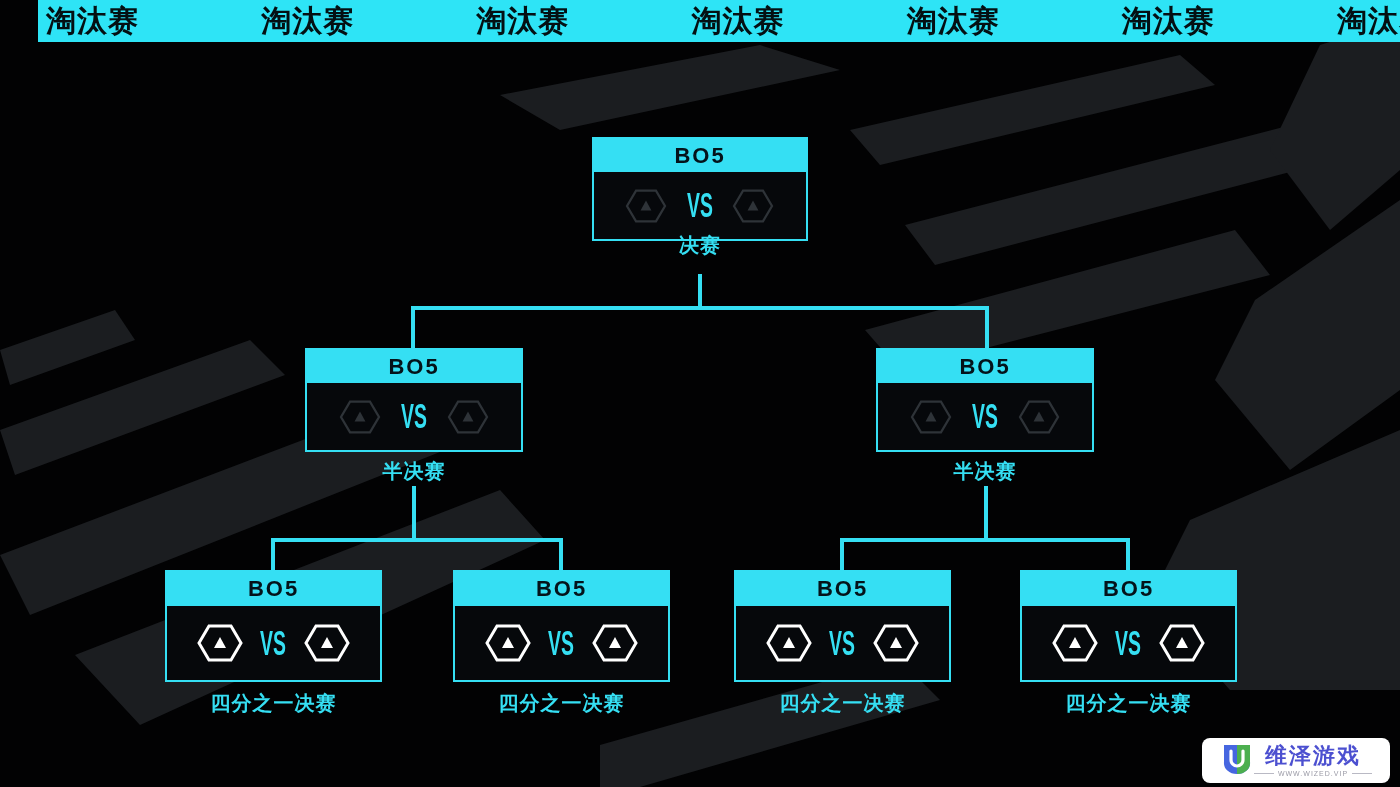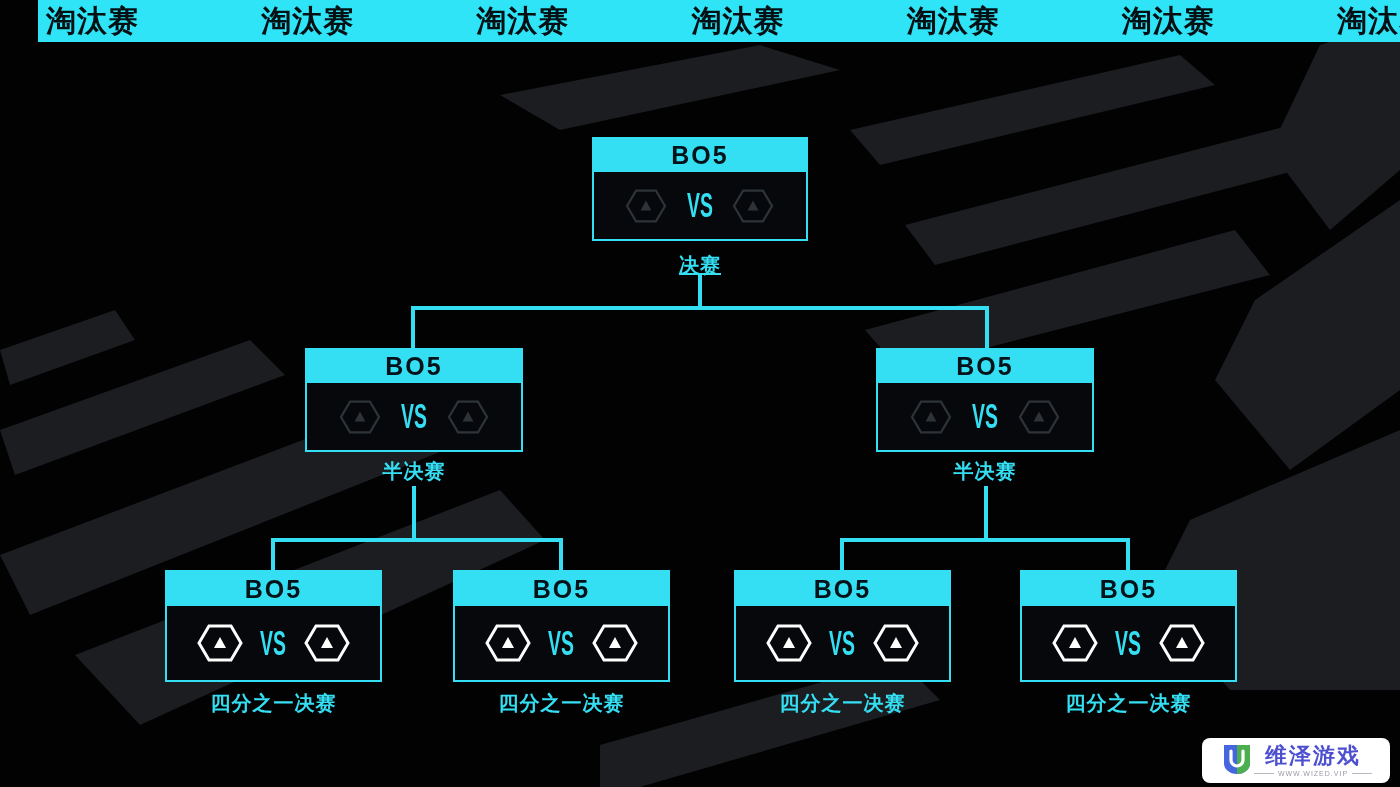--- a/index.html
+++ b/index.html
@@ -23,21 +23,21 @@
   
   .conn{position:absolute;background:var(--accent,#35DFF3);z-index:2;}
   .match{
     position:absolute;z-index:3;border:2px solid var(--accent,#35DFF3);
     background:var(--body-bg,#06080B);box-sizing:border-box;
     display:flex;flex-direction:column;
   }
   .match-header{
     height:33px;background:var(--accent,#35DFF3);
     display:flex;align-items:center;justify-content:center;
-    font-size:25px;font-weight:800;color:#04131a;letter-spacing:2px;
+    font-size:22px;font-weight:800;color:#04131a;letter-spacing:2px;
   }
   .match-body{
     flex:1;display:flex;align-items:center;justify-content:space-evenly;
     padding:0 17px;
   }
   .vs{
     display:inline-block;font-size:27px;font-weight:800;
     color:var(--accent,#35DFF3);transform:scale(0.72,1.3);
     letter-spacing:0px;
   }
@@ -48,21 +48,21 @@
   .qf1{left:165px;top:570px;width:217px;height:112px;}
   .qf2{left:453px;top:570px;width:217px;height:112px;}
   .qf3{left:734px;top:570px;width:217px;height:112px;}
   .qf4{left:1020px;top:570px;width:217px;height:112px;}
   .qf .match-header{height:34px;}
   .round-label{
     position:absolute;z-index:3;text-align:center;
     font-size:20px;font-weight:bold;color:var(--accent,#35DFF3);
     letter-spacing:1px;
   }
-  .lbl-final{left:592px;top:252px;width:216px;text-decoration:underline;}
+  .lbl-final{left:592px;top:232px;width:216px;}
   .lbl-sf1{left:305px;top:458px;width:218px;}
   .lbl-sf2{left:876px;top:458px;width:218px;}
   .lbl-qf1{left:165px;top:690px;width:217px;}
   .lbl-qf2{left:453px;top:690px;width:217px;}
   .lbl-qf3{left:734px;top:690px;width:217px;}
   .lbl-qf4{left:1020px;top:690px;width:217px;}
   
   .c-vf {left:698px;top:274px;width:4px;height:34px;}
   .c-ht {left:411px;top:306px;width:578px;height:4px;}
   .c-v2 {left:411px;top:306px;width:4px;height:44px;}

